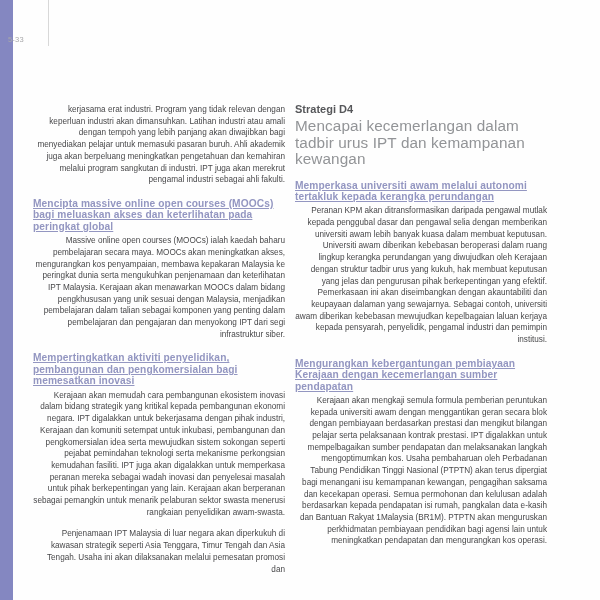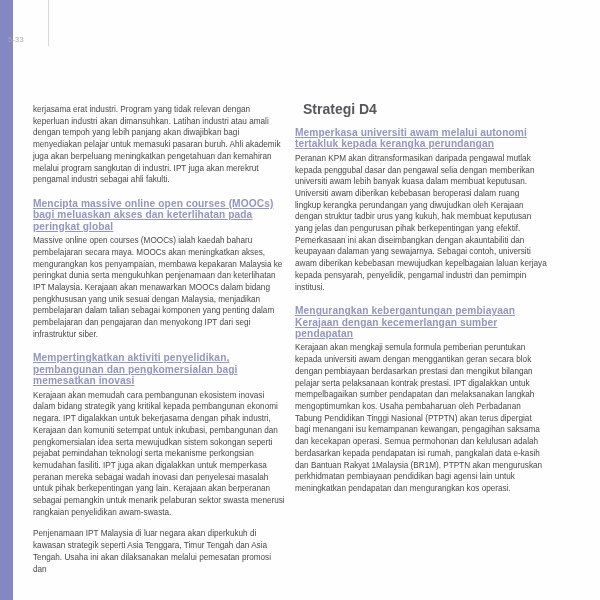--- a/index.html
+++ b/index.html
@@ -28,34 +28,34 @@
   .columns {
     position: absolute; left: 33px; top: 104px;
     width: 514px;
     display: flex; gap: 10px;
   }
   .col { flex: 1 1 0; min-width: 0; }
   .col p {
     margin: 0 0 10px;
     font-size: 8.2px; line-height: 11.7px;
     color: #48484a;
-    text-align: left;
+    text-align: right;
   }
   .col h3 {
     margin: 12px 0 3px;
     font-size: 10.2px; line-height: 11.4px;
     font-weight: bold;
     color: #9396c1;
     letter-spacing: 0.1px;
     text-decoration: underline;
   }
   .col > :first-child { margin-top: 0; }
   .strategy-label {
-    margin: 26px 8px 3px;
-    font-size: 14px; line-height: 11px;
+    margin: 26px 0 3px;
+    font-size: 11px; line-height: 11px;
     font-weight: bold;
     color: #56575a;
   }
   .strategy-title {
     margin: 0 0 6px;
     font-size: 15.3px; line-height: 16.5px;
     font-weight: normal;
     color: #929497;
     letter-spacing: 0.1px;
   }
@@ -78,20 +78,21 @@
 
       <h3>Mempertingkatkan aktiviti penyelidikan, pembangunan dan pengkomersialan bagi memesatkan inovasi</h3>
       <p>Kerajaan akan memudah cara pembangunan ekosistem inovasi dalam bidang strategik yang kritikal kepada pembangunan ekonomi negara. IPT digalakkan untuk bekerjasama dengan pihak industri, Kerajaan dan komuniti setempat untuk inkubasi, pembangunan dan pengkomersialan idea serta mewujudkan sistem sokongan seperti pejabat pemindahan teknologi serta mekanisme perkongsian kemudahan fasiliti. IPT juga akan digalakkan untuk memperkasa peranan mereka sebagai wadah inovasi dan penyelesai masalah untuk pihak berkepentingan yang lain. Kerajaan akan berperanan sebagai pemangkin untuk menarik pelaburan sektor swasta menerusi rangkaian penyelidikan awam-swasta.</p>
 
       <p>Penjenamaan IPT Malaysia di luar negara akan diperkukuh di kawasan strategik seperti Asia Tenggara, Timur Tengah dan Asia Tengah. Usaha ini akan dilaksanakan melalui pemesatan promosi dan</p>
     </div>
 
     <div class="col">
 
       <div class="strategy-label">Strategi D4</div>
+      <h2 class="strategy-title">Mencapai kecemerlangan dalam tadbir urus IPT dan kemampanan kewangan</h2>
 
       <h3>Memperkasa universiti awam melalui autonomi tertakluk kepada kerangka perundangan</h3>
       <p>Peranan KPM akan ditransformasikan daripada pengawal mutlak kepada penggubal dasar dan pengawal selia dengan memberikan universiti awam lebih banyak kuasa dalam membuat keputusan. Universiti awam diberikan kebebasan beroperasi dalam ruang lingkup kerangka perundangan yang diwujudkan oleh Kerajaan dengan struktur tadbir urus yang kukuh, hak membuat keputusan yang jelas dan pengurusan pihak berkepentingan yang efektif. Pemerkasaan ini akan diseimbangkan dengan akauntabiliti dan keupayaan dalaman yang sewajarnya. Sebagai contoh, universiti awam diberikan kebebasan mewujudkan kepelbagaian laluan kerjaya kepada pensyarah, penyelidik, pengamal industri dan pemimpin institusi.</p>
 
       <h3>Mengurangkan kebergantungan pembiayaan Kerajaan dengan kecemerlangan sumber pendapatan</h3>
       <p>Kerajaan akan mengkaji semula formula pemberian peruntukan kepada universiti awam dengan menggantikan geran secara blok dengan pembiayaan berdasarkan prestasi dan mengikut bilangan pelajar serta pelaksanaan kontrak prestasi. IPT digalakkan untuk mempelbagaikan sumber pendapatan dan melaksanakan langkah mengoptimumkan kos. Usaha pembaharuan oleh Perbadanan Tabung Pendidikan Tinggi Nasional (PTPTN) akan terus dipergiat bagi menangani isu kemampanan kewangan, pengagihan saksama dan kecekapan operasi. Semua permohonan dan kelulusan adalah berdasarkan kepada pendapatan isi rumah, pangkalan data e-kasih dan Bantuan Rakyat 1Malaysia (BR1M). PTPTN akan menguruskan perkhidmatan pembiayaan pendidikan bagi agensi lain untuk meningkatkan pendapatan dan mengurangkan kos operasi.</p>
     </div>
 
   </div>
 </div>

